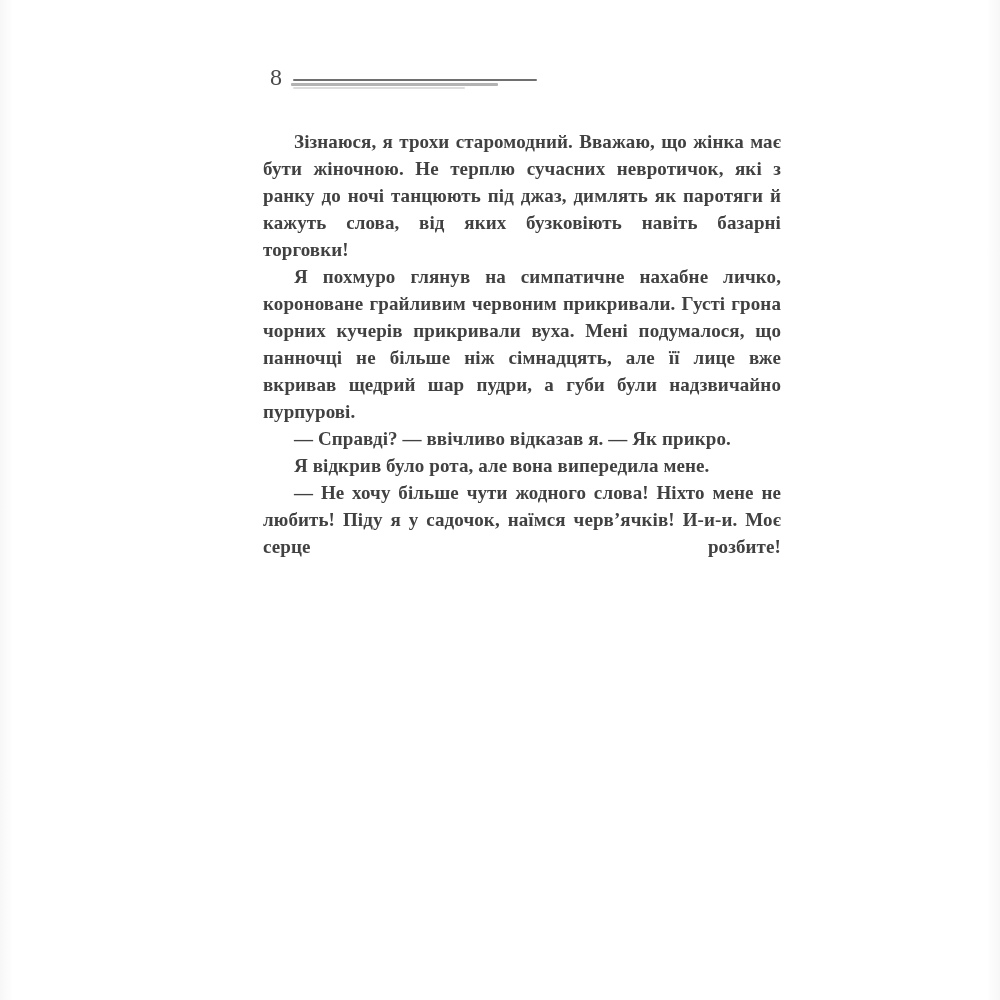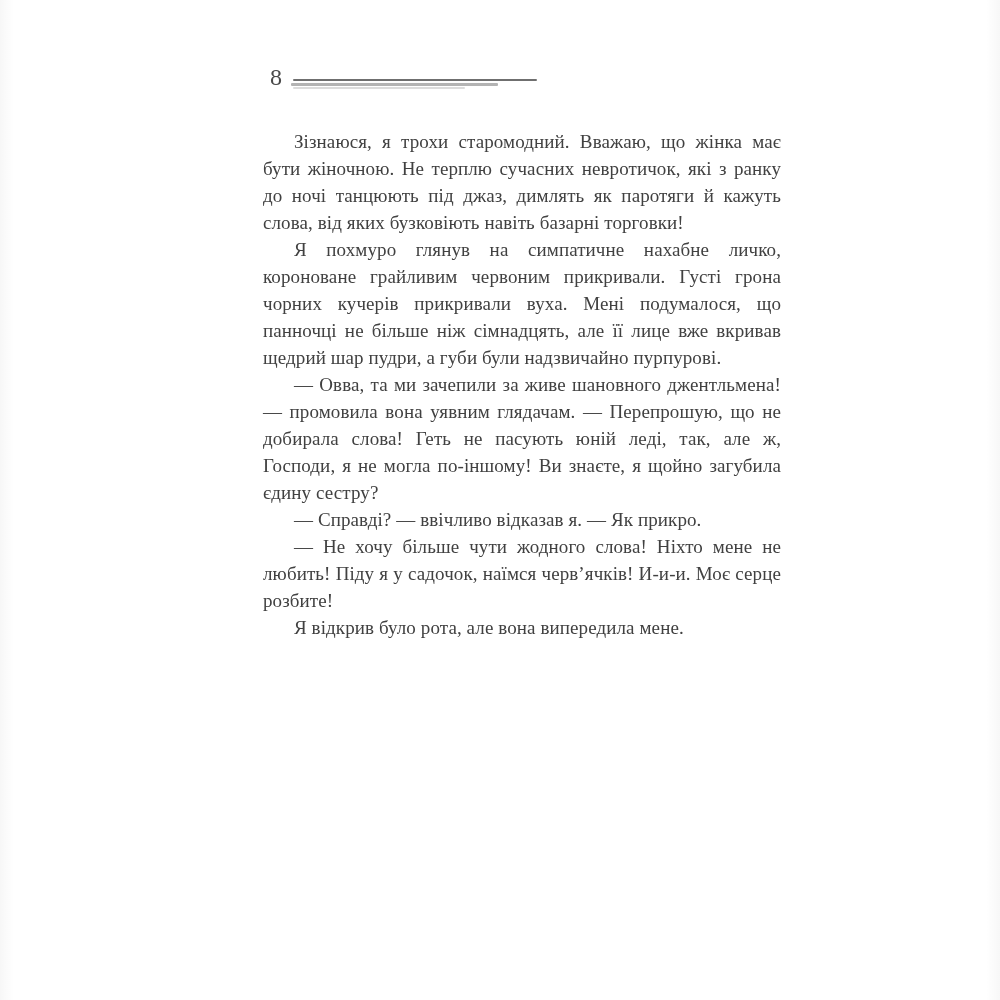--- a/index.html
+++ b/index.html
@@ -77,22 +77,21 @@
 
   <header class="page-header">
     <span class="page-number" style="color: rgb(74, 74, 74);">8</span>
     <div class="header-rule">
       <div class="rule-line rule-dark" style="background: rgb(111, 111, 111);"></div>
       <div class="rule-line rule-mid" style="background: rgb(179, 179, 179);"></div>
       <div class="rule-line rule-light" style="background: rgb(220, 220, 220);"></div>
     </div>
   </header>
 
-  <main class="content" style="color: rgb(65, 65, 65);">
+  <main class="content" style="color: rgb(65, 65, 65); font-weight: bold;">
       <p>Зізнаюся, я трохи старомодний. Вважаю, що жінка має бути жіночною. Не терплю сучасних невротичок, які з ранку до ночі танцюють під джаз, димлять як паротяги й кажуть слова, від яких бузковіють навіть базарні торговки!</p>
       <p>Я похмуро глянув на симпатичне нахабне личко, короноване грайливим червоним прикривали. Густі грона чорних кучерів прикривали вуха. Мені подумалося, що панночці не більше ніж сімнадцять, але її лице вже вкривав щедрий шар пудри, а губи були надзвичайно пурпурові.</p>
-      <p>— Овва, та ми зачепили за живе шановного джентльмена! — промовила вона уявним глядачам. — Перепрошую, що не добирала слова! Геть не пасують юній леді, так, але ж, Господи, я не могла по-іншому! Ви знаєте, я щойно загубила єдину сестру?</p>
       <p>— Справді? — ввічливо відказав я. — Як прикро.</p>
+      <p>Я відкрив було рота, але вона випередила мене.</p>
       <p>— Не хочу більше чути жодного слова! Ніхто мене не любить! Піду я у садочок, наїмся черв’ячків! И-и-и. Моє серце розбите!</p>
-      <p>Я відкрив було рота, але вона випередила мене.</p>
     </main>
 
 </div>
 
 </body></html>

